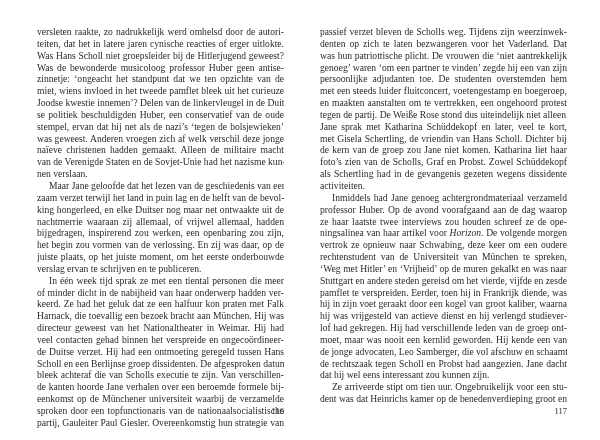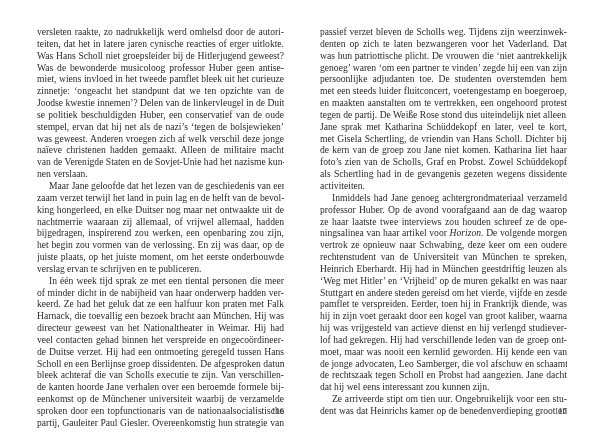--- a/index.html
+++ b/index.html
@@ -32,22 +32,22 @@
 </style>
 </head>
 <body>
 
 <div class="page left">
   <div class="text" id="left-text">
       <span class="line">versleten raakte, zo nadrukkelijk werd omhelsd door de autori-</span>
       <span class="line">teiten, dat het in latere jaren cynische reacties of erger uitlokte.</span>
       <span class="line">Was Hans Scholl niet groepsleider bij de Hitlerjugend geweest?</span>
       <span class="line">Was de bewonderde musicoloog professor Huber geen antise-</span>
+      <span class="line">zinnetje: ‘ongeacht het standpunt dat we ten opzichte van de</span>
       <span class="line">miet, wiens invloed in het tweede pamflet bleek uit het curieuze</span>
-      <span class="line">zinnetje: ‘ongeacht het standpunt dat we ten opzichte van de</span>
       <span class="line">Joodse kwestie innemen’? Delen van de linkervleugel in de Duit-</span>
       <span class="line">se politiek beschuldigden Huber, een conservatief van de oude</span>
       <span class="line">stempel, ervan dat hij net als de nazi’s ‘tegen de bolsjewieken’</span>
       <span class="line">was geweest. Anderen vroegen zich af welk verschil deze jonge</span>
       <span class="line">naïeve christenen hadden gemaakt. Alleen de militaire macht</span>
       <span class="line">van de Verenigde Staten en de Sovjet-Unie had het nazisme kun-</span>
       <span class="line last">nen verslaan.</span>
       <span class="line indent">Maar Jane geloofde dat het lezen van de geschiedenis van een-</span>
       <span class="line">zaam verzet terwijl het land in puin lag en de helft van de bevol-</span>
       <span class="line">king hongerleed, en elke Duitser nog maar net ontwaakte uit de</span>
@@ -88,21 +88,20 @@
       <span class="line">de kern van de groep zou Jane niet komen. Katharina liet haar</span>
       <span class="line">foto’s zien van de Scholls, Graf en Probst. Zowel Schüddekopf</span>
       <span class="line">als Schertling had in de gevangenis gezeten wegens dissidente</span>
       <span class="line last">activiteiten.</span>
       <span class="line indent">Inmiddels had Jane genoeg achtergrondmateriaal verzameld</span>
       <span class="line">professor Huber. Op de avond voorafgaand aan de dag waarop</span>
       <span class="line">ze haar laatste twee interviews zou houden schreef ze de ope-</span>
       <span class="line"><span>ningsalinea van haar artikel voor </span><em>Horizon</em><span>. De volgende morgen</span></span>
       <span class="line">vertrok ze opnieuw naar Schwabing, deze keer om een oudere</span>
       <span class="line">rechtenstudent van de Universiteit van München te spreken,</span>
-      <span class="line">Heinrich Eberhardt. Hij had in München geestdriftig leuzen als</span>
       <span class="line">‘Weg met Hitler’ en ‘Vrijheid’ op de muren gekalkt en was naar</span>
       <span class="line">Stuttgart en andere steden gereisd om het vierde, vijfde en zesde</span>
       <span class="line">pamflet te verspreiden. Eerder, toen hij in Frankrijk diende, was</span>
       <span class="line">hij in zijn voet geraakt door een kogel van groot kaliber, waarna</span>
       <span class="line">hij was vrijgesteld van actieve dienst en hij verlengd studiever-</span>
       <span class="line">lof had gekregen. Hij had verschillende leden van de groep ont-</span>
       <span class="line">moet, maar was nooit een kernlid geworden. Hij kende een van</span>
       <span class="line">de jonge advocaten, Leo Samberger, die vol afschuw en schaamte</span>
       <span class="line">de rechtszaak tegen Scholl en Probst had aangezien. Jane dacht</span>
       <span class="line last">dat hij wel eens interessant zou kunnen zijn.</span>

